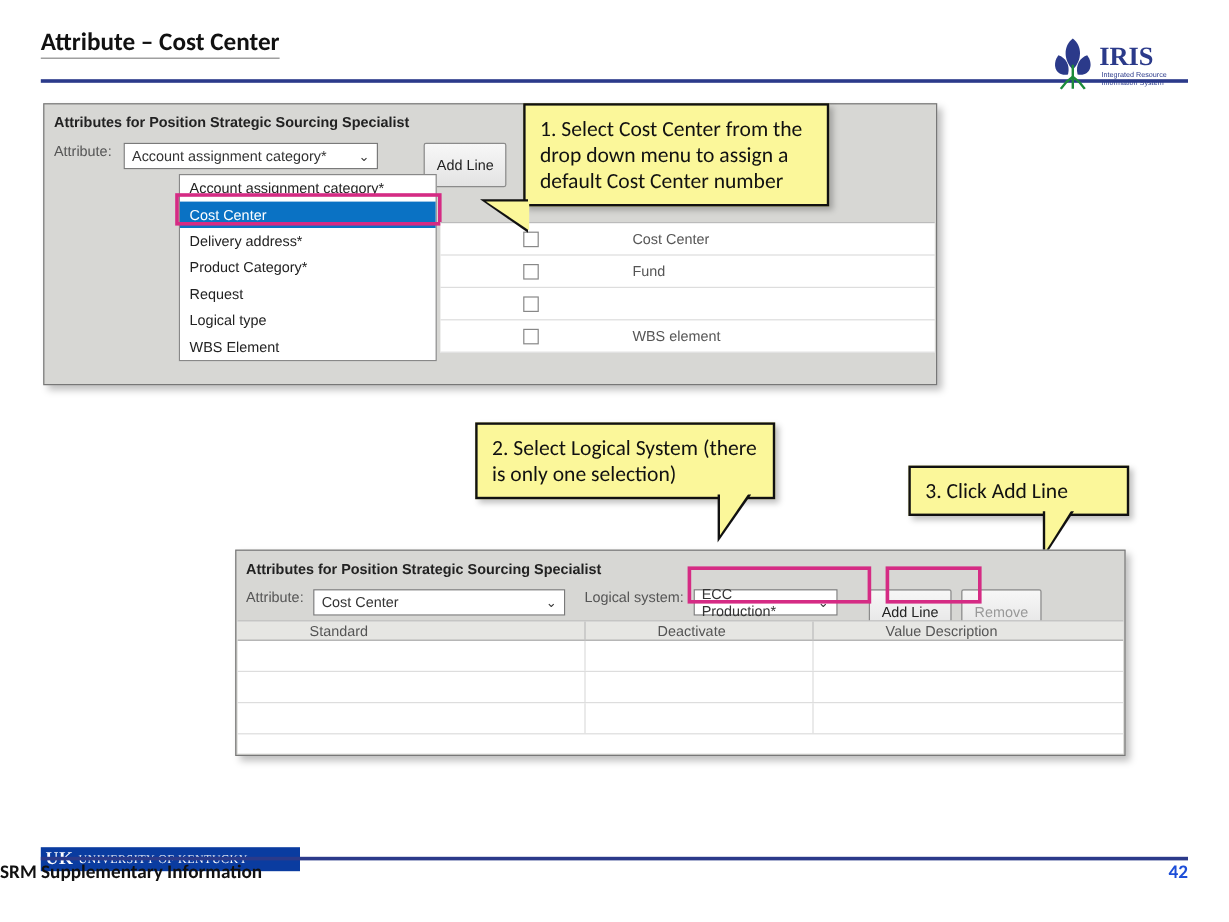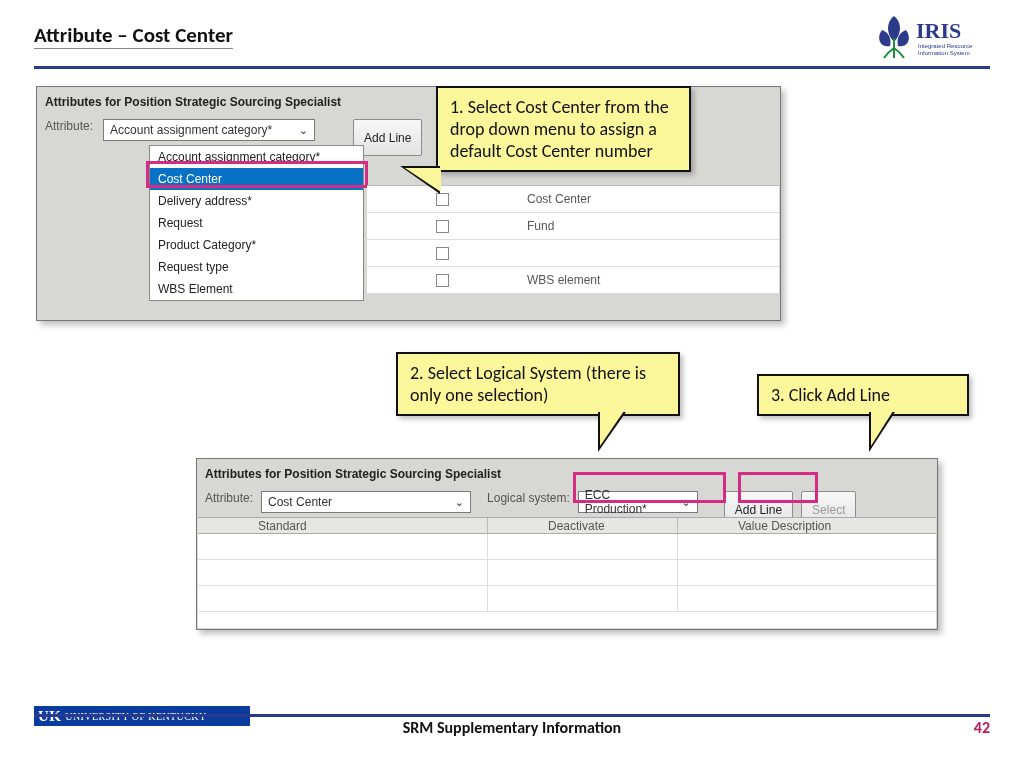--- a/index.html
+++ b/index.html
@@ -1,20 +1,20 @@
 <!DOCTYPE html>
 <html><head>
 <meta charset="utf-8">
 <style>
   *{box-sizing:border-box;margin:0;padding:0}
   body{font-family:Calibri,Arial,sans-serif;width:1024px;height:768px;background:#fff;position:relative;overflow:hidden}
   .slide{position:relative;width:1024px;height:768px}
   .title{position:absolute;left:34px;top:22px;font-size:21px;font-weight:bold;color:#111;border-bottom:1px solid #888}
   .title-underline{position:absolute;left:34px;top:66px;right:34px;height:3px;background:#2b3a8a}
-  .iris-logo{position:absolute;right:38px;top:8px;width:110px;height:55px;font-size:0}
+  .iris-logo{position:absolute;right:38px;top:24px;width:110px;height:55px;font-size:0}
   .iris-logo svg{width:110px;height:55px}
   
   .panel1{position:absolute;left:36px;top:86px;width:745px;height:235px;border:1px solid #777;background:#d7d7d4;box-shadow:4px 4px 6px rgba(0,0,0,.25)}
   .panel-title{font:bold 12px Arial;color:#222;padding:8px 6px 6px 8px}
   .row1{display:flex;align-items:flex-start;gap:10px;padding:4px 8px}
   .lbl{font:12px Arial;color:#555}
   .select-box{display:flex;align-items:center;justify-content:space-between;background:#fff;border:1px solid #7a7a7a;height:22px;padding:0 6px;font:12px Arial;color:#333}
   .select-box .chev{font-size:11px;color:#333;margin-left:8px}
   .sel1{width:212px}
   .btn{background:linear-gradient(#f7f7f7,#e3e3e3);border:1px solid #8b8b8b;height:37px;padding:0 10px;font:12px Arial;color:#222;border-radius:2px}
@@ -28,24 +28,24 @@
   .p1-rows .r{display:flex;align-items:center;height:27px;border-bottom:1px solid #ddd}
   .p1-rows .chk{width:150px;display:flex;justify-content:center}
   .chkbox{width:13px;height:13px;border:1px solid #888;background:#fff}
   .p1-rows .val{flex:1;font:12px Arial;color:#555;padding-left:10px}
   
   .callout{position:absolute;background:#fbf79a;border:2px solid #111;font:18px Calibri;color:#111;padding:8px 12px;box-shadow:3px 3px 5px rgba(0,0,0,.25)}
   .callout .tail{position:absolute;width:0;height:0}
   .co1{left:436px;top:86px;width:255px}
   .co1 .tail{left:-38px;top:78px;border-top:0 solid transparent;border-bottom:28px solid transparent;border-right:40px solid #111}
   .co1 .tail2{position:absolute;left:-33px;top:80px;width:0;height:0;border-top:0 solid transparent;border-bottom:24px solid transparent;border-right:36px solid #fbf79a}
-  .co2{left:396px;top:352px;width:284px}
+  .co2{left:396px;top:352px;width:250px}
   .co2 .tail{left:200px;bottom:-38px;border-left:0 solid transparent;border-right:28px solid transparent;border-top:40px solid #111}
   .co2 .tail2{position:absolute;left:202px;bottom:-32px;width:0;height:0;border-left:0 solid transparent;border-right:24px solid transparent;border-top:35px solid #fbf79a}
-  .co3{left:757px;top:374px;width:212px}
+  .co3{left:757px;top:388px;width:184px}
   .co3 .tail{left:110px;bottom:-38px;border-left:0 solid transparent;border-right:26px solid transparent;border-top:40px solid #111}
   .co3 .tail2{position:absolute;left:112px;bottom:-32px;width:0;height:0;border-left:0 solid transparent;border-right:22px solid transparent;border-top:35px solid #fbf79a}
   
   .panel2{position:absolute;left:196px;top:458px;width:742px;height:172px;border:1px solid #777;background:#d7d7d4;box-shadow:4px 4px 6px rgba(0,0,0,.25)}
   .sel2{width:210px}
   .sel3{width:120px}
   .hl2{position:absolute;left:573px;top:472px;width:153px;height:31px}
   .hl3{position:absolute;left:738px;top:472px;width:80px;height:31px}
   .p2-tbl{position:absolute;left:1px;top:58px;right:1px;bottom:1px;background:#fff;border-top:1px solid #aaa}
   .p2-hd{display:flex;background:#e6e6e3;border-bottom:1px solid #aaa;height:16px}
@@ -54,22 +54,22 @@
   .p2-c2{width:190px;border-right:1px solid #bbb}
   .p2-c3{flex:1}
   .p2-row{display:flex;height:26px;border-bottom:1px solid #ddd}
   .p2-row div{border-right:1px solid #ddd}
   .p2-row .p2-c3{border-right:0}
   .btn.dis{color:#999}
   
   .footer-line{position:absolute;left:34px;right:34px;top:714px;height:3px;background:#2b3a8a}
   .uk-logo{position:absolute;left:34px;top:706px;width:216px;height:20px;background:#0a3ca0;color:#fff;font:10px 'Times New Roman',serif;display:flex;align-items:center;padding-left:4px;letter-spacing:.4px;text-align:left}
   .uk-logo b{font-size:15px;font-weight:bold;margin-right:4px;font-family:Georgia,serif}
-  .footer-title{position:absolute;left:0;right:0;top:718px;text-align:center;font:bold 16px Calibri;color:#111}
-  .page-num{position:absolute;right:34px;top:718px;font:bold 16px Calibri;color:#be185d}
+  .footer-title{position:absolute;left:0;right:0;top:718px;font:bold 16px Calibri;color:#111}
+  .page-num{position:absolute;right:34px;top:718px;font:bold 16px Calibri;color:#1d4ed8}
 </style>
 </head>
 <body>
 
 <div class="slide">
   <div class="title">Attribute – Cost Center</div>
   <div class="title-underline"></div>
 
   <div class="iris-logo">
     <svg viewBox="0 0 110 55">
@@ -94,23 +94,23 @@
       <div class="select-box sel1">
         <span>Account assignment category*</span>
         <span class="chev">⌄</span>
       </div>
       <button class="btn" style="margin-left:28px">Add Line</button>
     </div>
     <div class="dropdown">
       <div class="dd-item">Account assignment category*</div>
       <div class="dd-item sel">Cost Center</div>
       <div class="dd-item">Delivery address*</div>
+      <div class="dd-item">Product Category*</div>
       <div class="dd-item">Request</div>
-      <div class="dd-item">Product Category*</div>
-      <div class="dd-item">Request type</div>
+      <div class="dd-item">Logical type</div>
       <div class="dd-item">WBS Element</div>
     </div>
     <div class="hl-pink hl1"></div>
     <div class="p1-rows">
       <div class="r">
           <div class="chk">
             <div class="chkbox"></div>
           </div>
           <div class="val">Cost Center</div>
         </div>
@@ -154,21 +154,21 @@
       <div class="select-box sel2">
         <span>Cost Center</span>
         <span class="chev">⌄</span>
       </div>
       <span class="lbl" style="margin-left:8px">Logical system:</span>
       <div class="select-box sel3">
         <span>ECC Production*</span>
         <span class="chev">⌄</span>
       </div>
       <button class="btn" style="margin-left:18px">Add Line</button>
-      <button class="btn dis">Select</button>
+      <button class="btn dis">Remove</button>
     </div>
     <div class="p2-tbl">
       <div class="p2-hd">
         <div class="p2-c1">Standard</div>
         <div class="p2-c2">Deactivate</div>
         <div class="p2-c3">Value Description</div>
       </div>
       <div class="p2-row">
           <div class="p2-c1"></div>
           <div class="p2-c2"></div>

